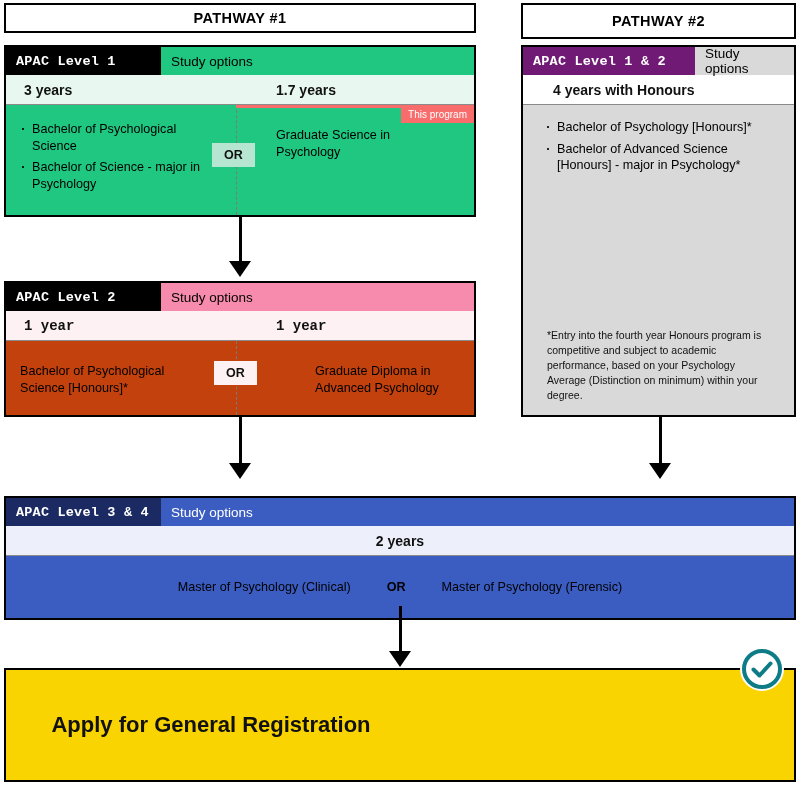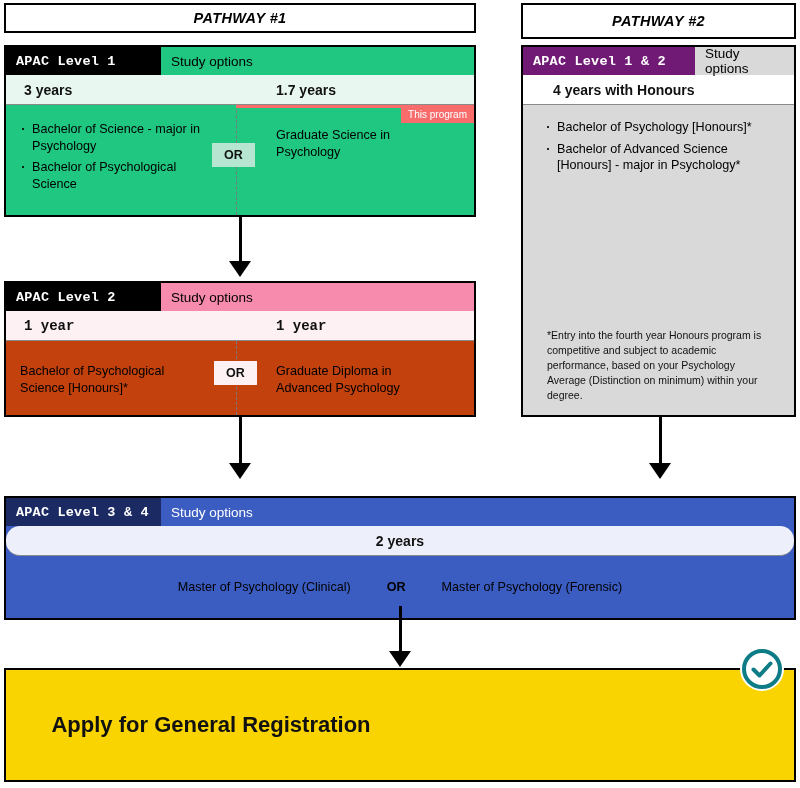--- a/index.html
+++ b/index.html
@@ -15,21 +15,20 @@
   .abs { position: absolute; }
   .mono { font-family: "Liberation Mono", "DejaVu Sans Mono", monospace; }
 
   
   .pathway-title {
     border: 2px solid #000;
     background: #fff;
     display: flex; align-items: center; justify-content: center;
     font-weight: bold; font-size: 14.5px; letter-spacing: .4px;
     color: #000;
-    font-style: italic;
   }
 
   
   .card { border: 2px solid #000; background:#fff; overflow:hidden; }
 
   .card-head { display: flex; height: 28px; }
   .head-level {
     color: #fff; font-size: 13.5px; font-weight: 700;
     display: flex; align-items: center; padding: 0 10px;
     letter-spacing: .2px; white-space: nowrap;
@@ -142,22 +141,22 @@
 
     <div class="body-row" style="height:110px;">
 
       <div class="prog-stripe" style="left:230px; right:0; top:0; background:#F96C6C;"></div>
       <div class="this-prog" style="right:0; top:2px; background:#F96C6C;">This program</div>
 
       <div class="vdash" style="left:230px;"></div>
 
       <div class="body-cell" style="width:230px; padding-top:16px;">
         <ul class="opts">
+          <li>Bachelor of Psychological Science</li>
           <li>Bachelor of Science - major in Psychology</li>
-          <li>Bachelor of Psychological Science</li>
         </ul>
       </div>
 
       <div class="body-cell" style="flex:1; padding-top:22px; padding-left:40px;">
         <div class="plain-opt" style="max-width:130px;">Graduate Science in Psychology</div>
       </div>
 
       <div class="or-chip" style="left:206px; top:38px; background:#B6E6D2;">OR</div>
     </div>
   </div>
@@ -170,21 +169,21 @@
     <div class="card-head">
       <div class="head-level mono" style="background:#000; width:155px;">APAC Level 2</div>
       <div class="head-study" style="background:#F78BAE;">Study options</div>
     </div>
 
     <div class="dur-row" style="background:#FDF1F4; border-bottom:1px solid #8a8a8a;">
       <div class="dur-cell mono" style="width:230px;">1 year</div>
       <div class="dur-cell mono" style="flex:1; padding-left:40px;">1 year</div>
     </div>
 
-    <div class="body-row" style="height:74px;">
+    <div class="body-row" style="height:74px;gap:39px;">
       <div class="vdash" style="left:230px;"></div>
 
       <div class="body-cell" style="width:230px; padding-top:22px;">
         <div class="plain-opt" style="max-width:185px;">Bachelor of Psychological Science [Honours]*</div>
       </div>
 
       <div class="body-cell" style="flex:1; padding-top:22px; padding-left:40px;">
         <div class="plain-opt" style="max-width:150px;">Graduate Diploma in Advanced Psychology</div>
       </div>
 
@@ -219,21 +218,21 @@
   <div class="arrow-stem" style="left:659px; top:417px; height:47px;"></div>
   <div class="arrow-head" style="left:649px; top:463px;"></div>
 
   <div class="card abs" style="left:4px; top:496px; width:792px; height:124px; background:#3B5DC2;">
 
     <div class="card-head">
       <div class="head-level mono" style="background:#1B2A62; width:155px;">APAC Level 3 &amp; 4</div>
       <div class="head-study" style="background:#3B5DC2; color:#fff;">Study options</div>
     </div>
 
-    <div class="dur-row" style="background:#EDF0FA; border-bottom:1px solid #8a8a8a; justify-content:center;border-radius:14px;">
+    <div class="dur-row" style="background:#EDF0FA; border-bottom:1px solid #8a8a8a; justify-content:center;">
       <div class="dur-cell" style="padding-left:0;">2 years</div>
     </div>
 
     <div style="height:62px; display:flex; align-items:center; justify-content:center; gap:36px;">
       <div style="font-size:12.6px; color:#000;">Master of Psychology (Clinical)</div>
       <div style="font-size:12.6px; font-weight:700; color:#000;">OR</div>
       <div style="font-size:12.6px; color:#000;">Master of Psychology (Forensic)</div>
     </div>
   </div>
 

